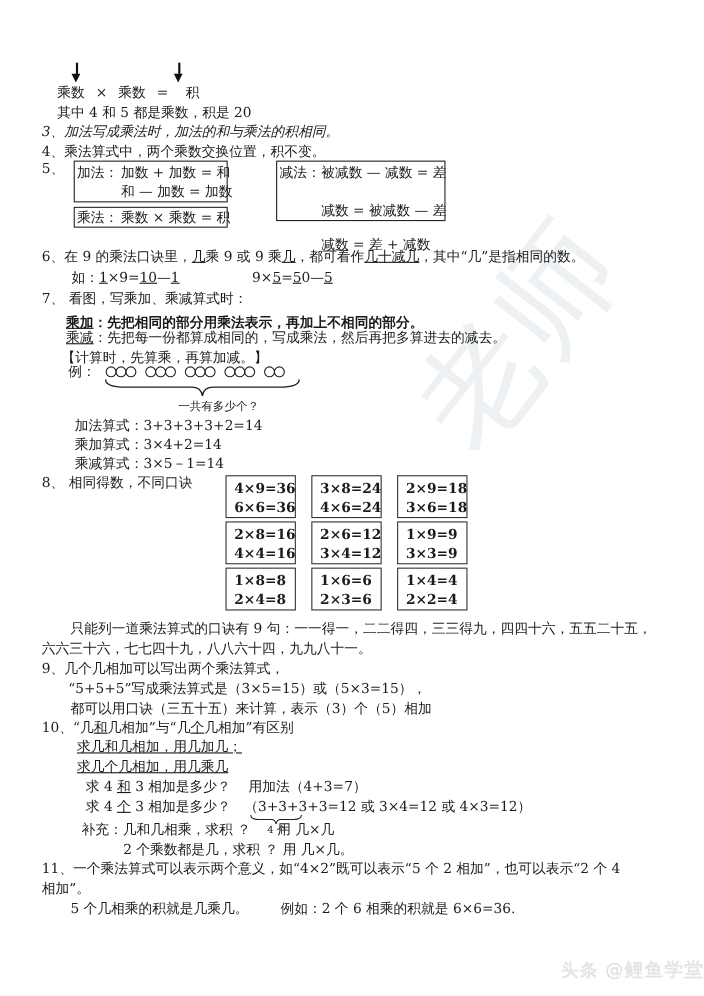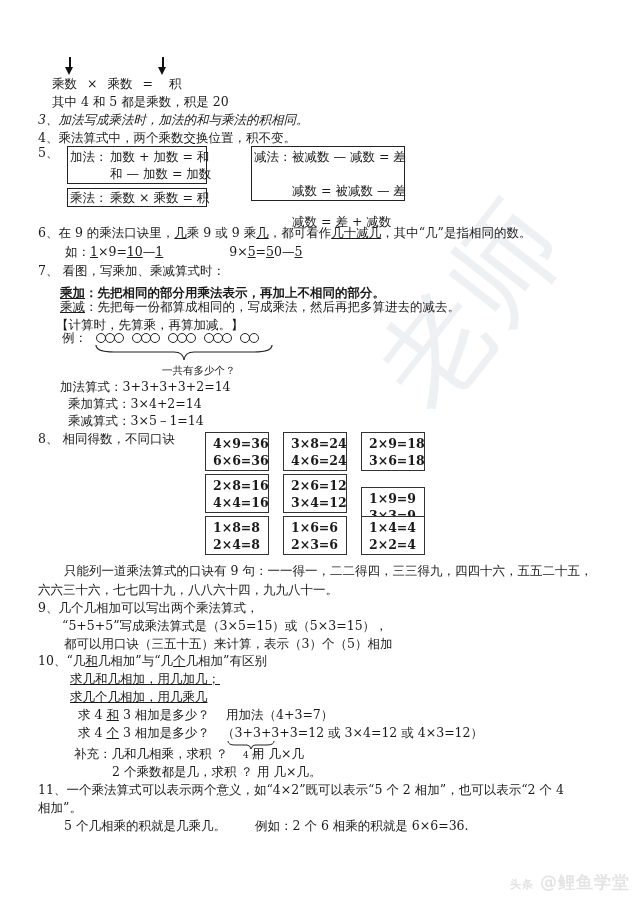--- a/index.html
+++ b/index.html
@@ -17,21 +17,21 @@
   .formula-box { position: absolute; border: 1px solid #222; background: #fff; }
   .formula-box .row { position: absolute; white-space: nowrap; }
   .eq-box { position: absolute; width: 62px; height: 37px; border: 1.5px solid #333; background: #fff;
     font-weight: bold; font-size: 12.5px; }
   .eq-box .l1 { position: absolute; left: 7px; top: 3px; white-space: nowrap; }
   .eq-box .l2 { position: absolute; left: 7px; top: 20px; white-space: nowrap; }
   .circles { position: absolute; display: flex; gap: 0; }
   .circle { width: 10px; height: 10px; border: 1.2px solid #222; border-radius: 50%; box-sizing: border-box; margin-right: -1px; }
   .watermark { position: absolute; color: #eef1f3; font-size: 110px; transform: rotate(-52deg); font-family: "DejaVu Sans", sans-serif; }
   .logo-mark { position: absolute; left: 510px; top: 872px; color: #e4e4e4; font-size: 17px; font-family: "DejaVu Sans", sans-serif; font-weight: bold; letter-spacing: 1px; }
-  .logo-mark .pre { font-size: 11px; margin-right: 6px; }
+  .logo-mark .pre { font-size: 16px; margin-right: 6px; }
 </style>
 </head>
 <body>
 
 <div class="watermark" style="left:360px; top:240px;">老师</div>
 
 <div class="arrow" style="left:69px; top:57px;">
     <div class="shaft"></div>
     <div class="head"></div>
   </div>
@@ -112,21 +112,21 @@
   <div style="display:flex;">
       <div class="circle"></div>
       <div class="circle"></div>
     </div>
 </div>
 <svg class="abs" style="left:94px; top:343px;" width="180" height="20" viewBox="0 0 180 20">
   <path d="M2 2 Q2 9 20 9 L80 9 Q89 9 90 17 Q91 9 100 9 L160 9 Q178 9 178 2" fill="none" stroke="#222" stroke-width="1.2"></path>
 </svg>
 <div class="abs" style="left:162px; top:364px; font-size:10.5px;">一共有多少个？</div>
 
-<div class="abs" style="left:60px; top:379px;">加法算式：3+3+3+3+2=14</div>
+<div class="abs" style="left:68px; top:379px;">加法算式：3+3+3+3+2=14</div>
 <div class="abs" style="left:68px; top:396px;">乘加算式：3×4+2=14</div>
 <div class="abs" style="left:68px; top:413px;">乘减算式：3×5－1=14</div>
 
 <div class="abs" style="left:38px; top:431px;">8、  相同得数，不同口诀</div>
 
 <div class="eq-box" style="left:205px; top:432px;">
     <div class="l1">4×9=36</div>
     <div class="l2">6×6=36</div>
   </div>
 <div class="eq-box" style="left:283px; top:432px;">
@@ -139,21 +139,21 @@
   </div>
 
 <div class="eq-box" style="left:205px; top:474px;">
     <div class="l1">2×8=16</div>
     <div class="l2">4×4=16</div>
   </div>
 <div class="eq-box" style="left:283px; top:474px;">
     <div class="l1">2×6=12</div>
     <div class="l2">3×4=12</div>
   </div>
-<div class="eq-box" style="left:361px; top:474px;margin-top:13px;">
+<div class="eq-box" style="left:361px; top:474px;">
     <div class="l1">1×9=9</div>
     <div class="l2">3×3=9</div>
   </div>
 
 <div class="eq-box" style="left:205px; top:516px;">
     <div class="l1">1×8=8</div>
     <div class="l2">2×4=8</div>
   </div>
 <div class="eq-box" style="left:283px; top:516px;">
     <div class="l1">1×6=6</div>

